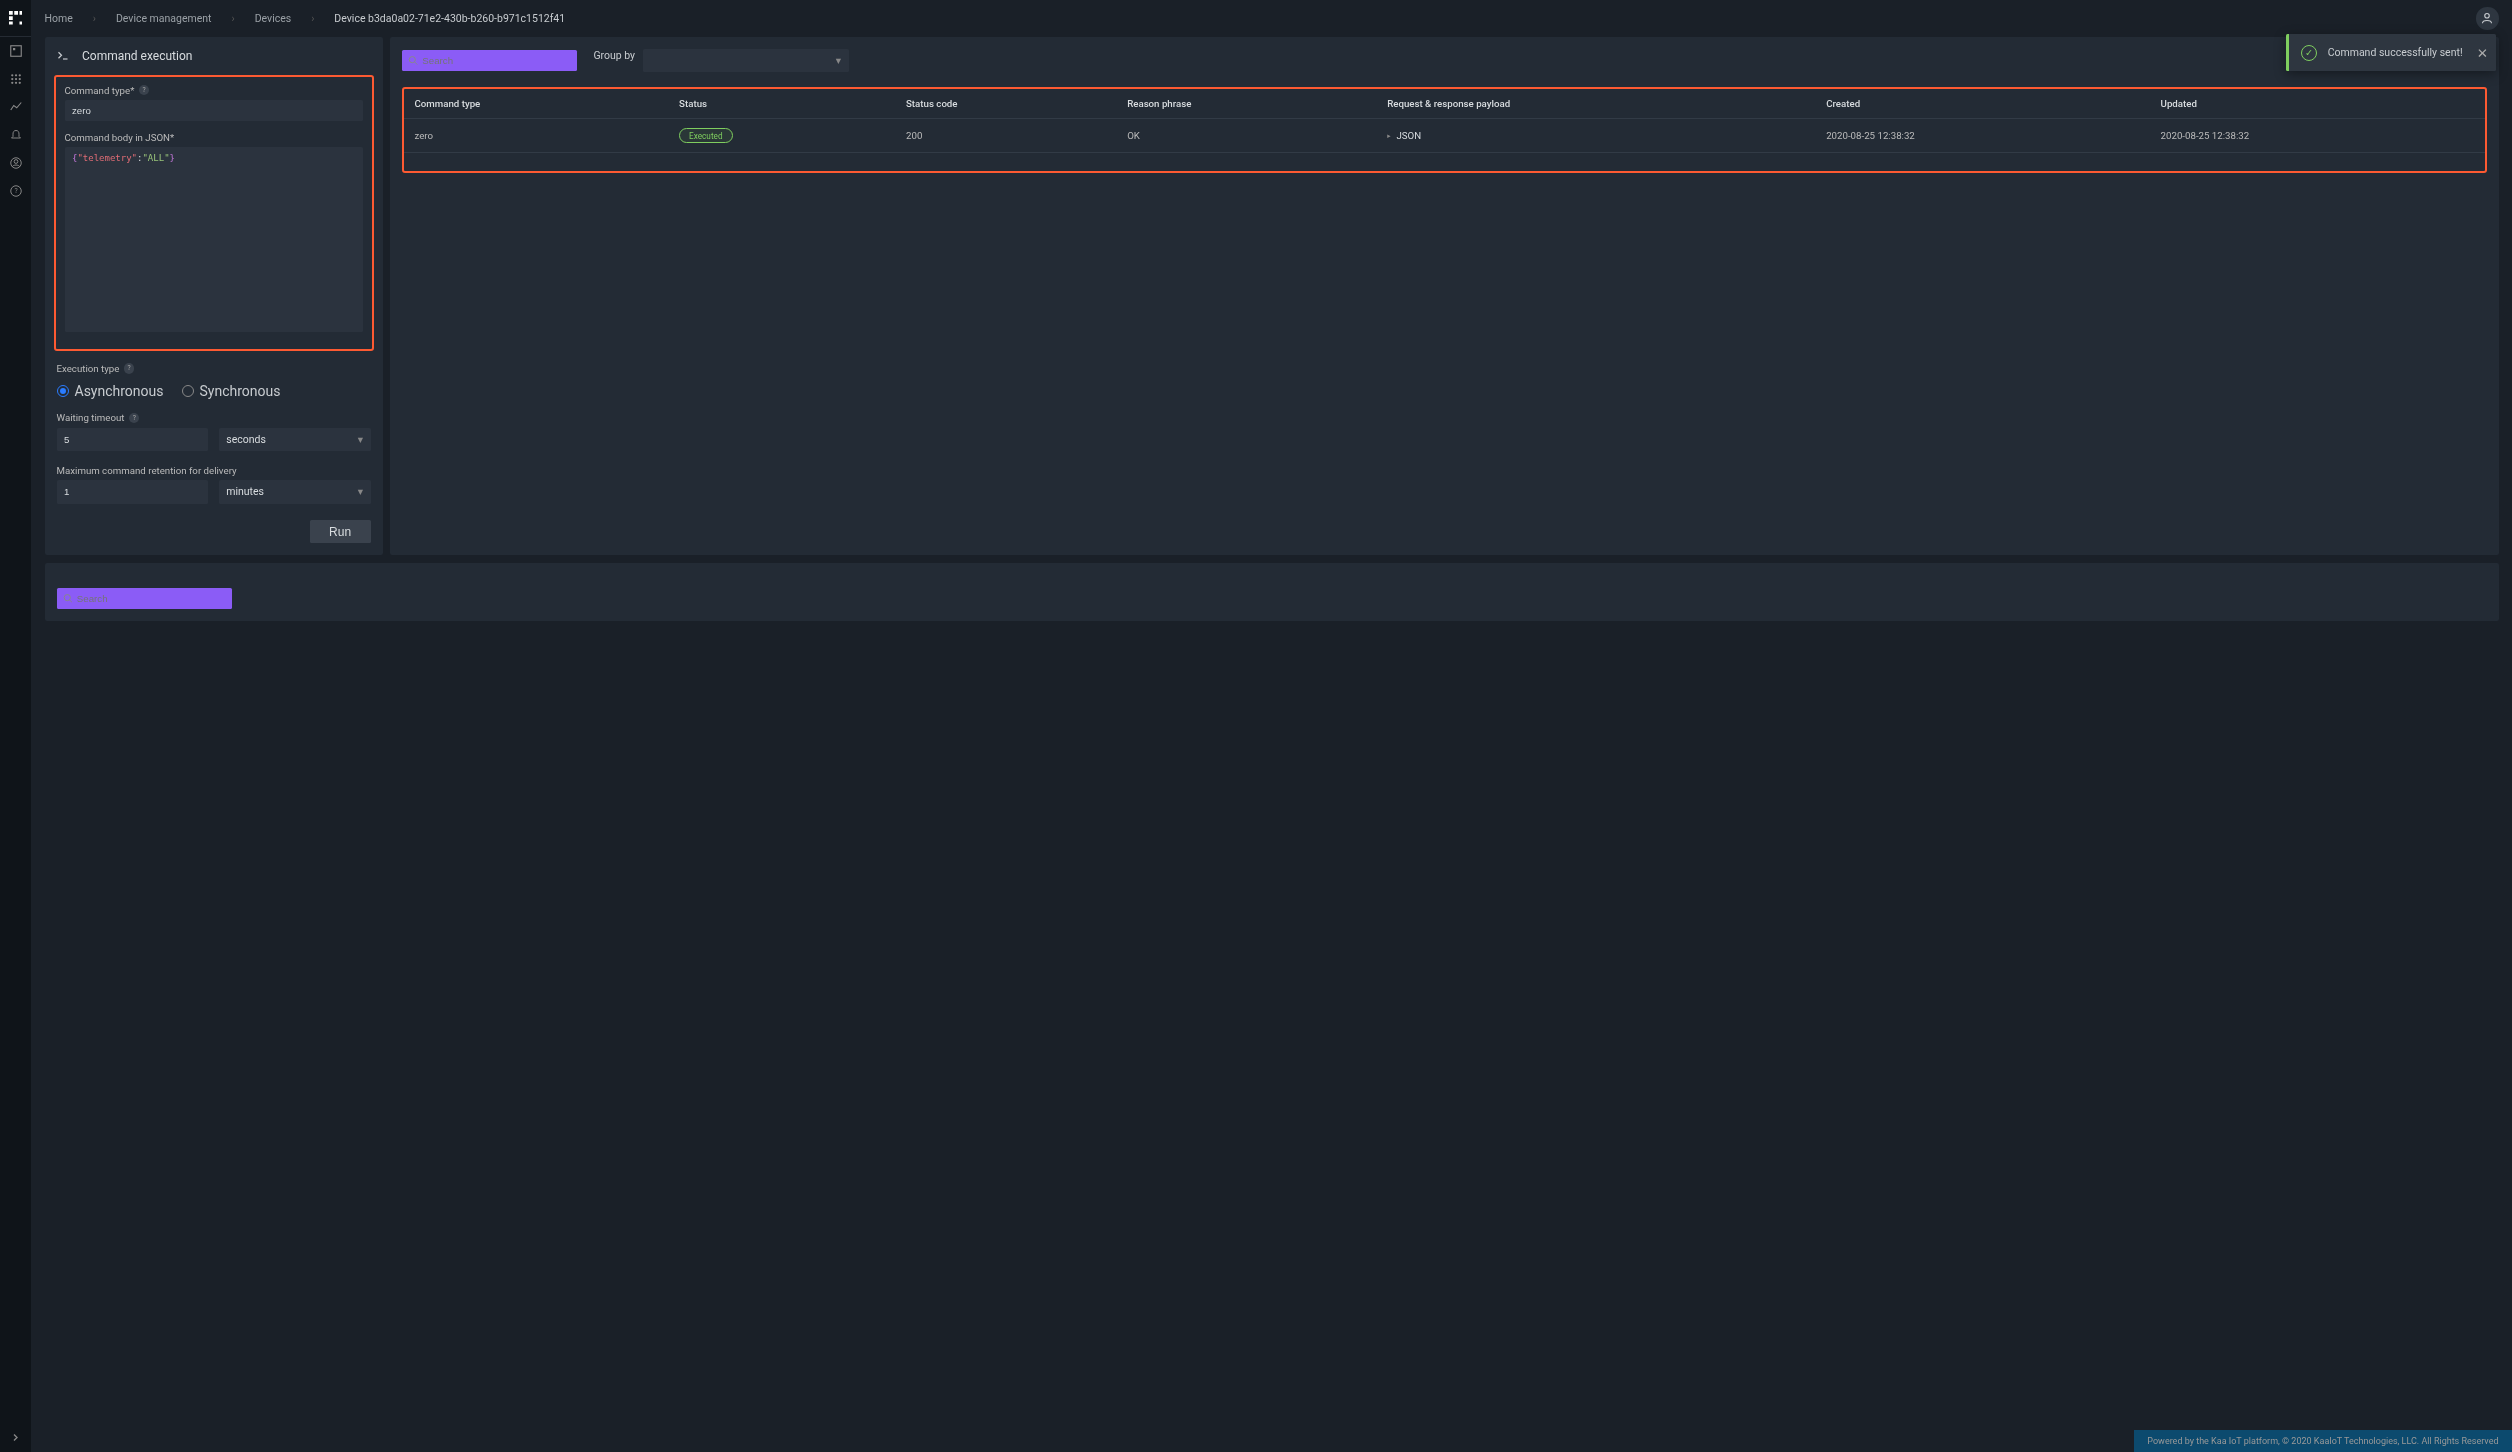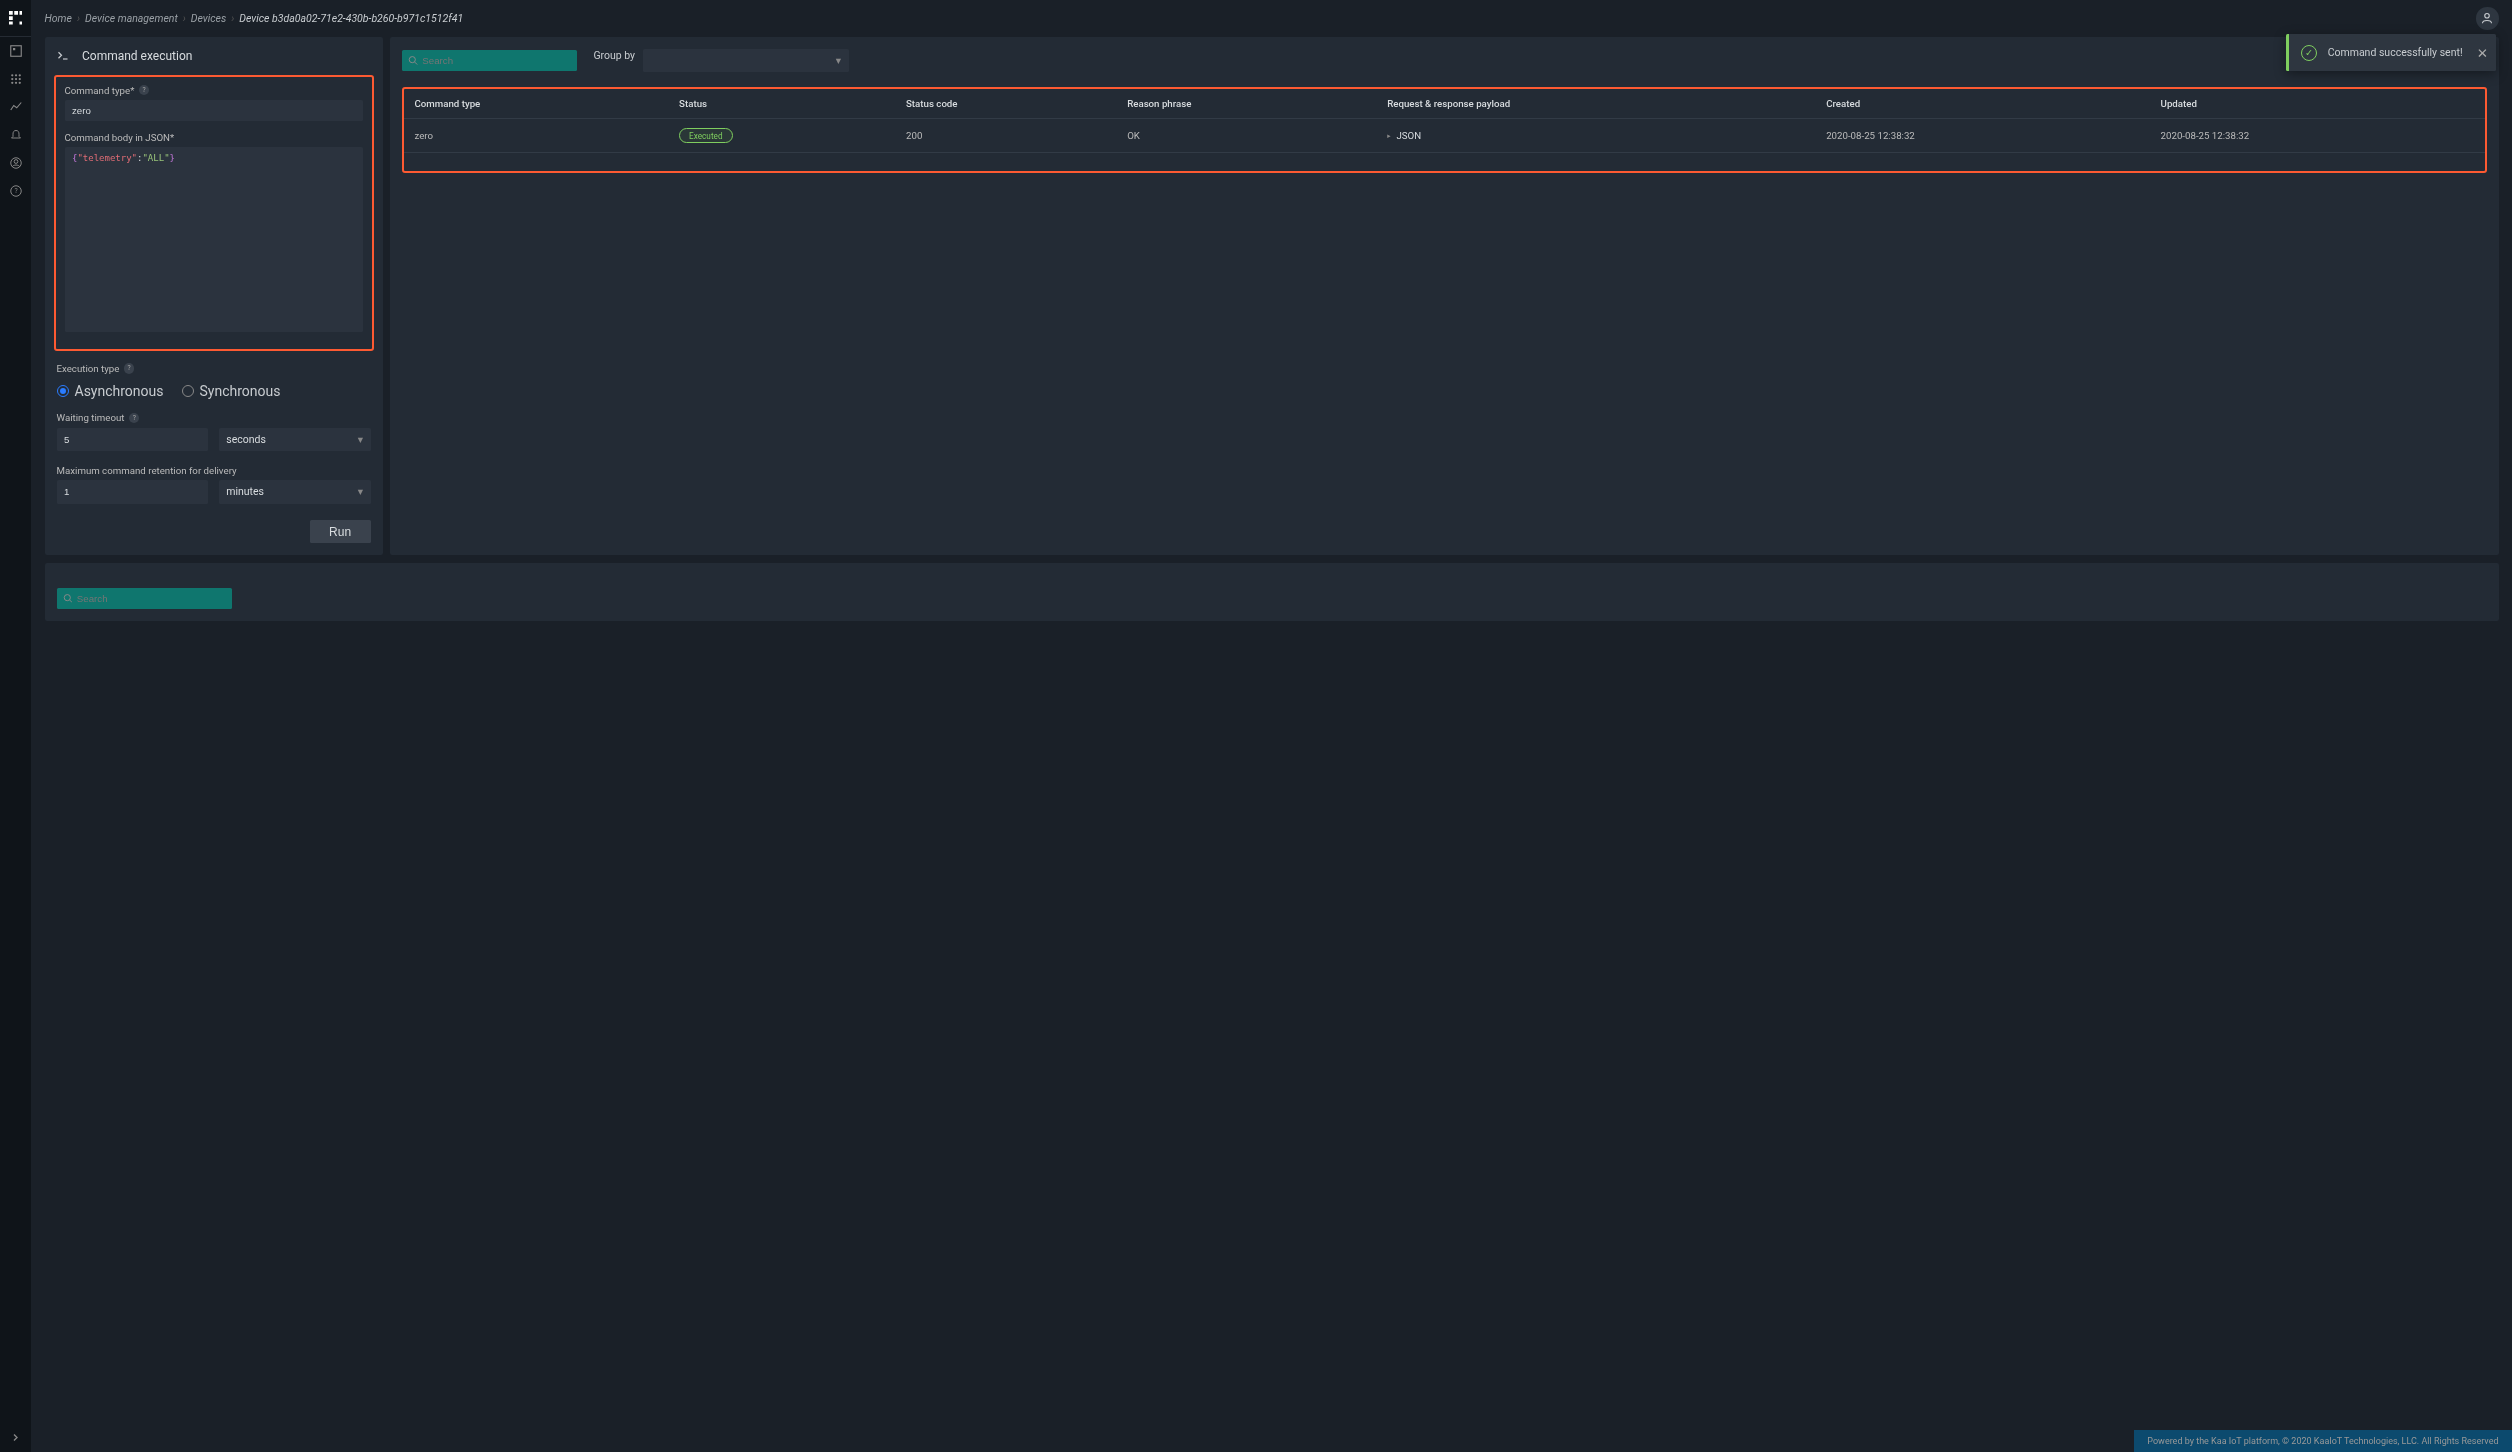--- a/index.html
+++ b/index.html
@@ -46,23 +46,22 @@
   .topbar {
     position: fixed;
     top: 0; left: 31px; right: 0;
     height: 37px;
     background: #1a2028;
     display: flex; align-items: center;
     padding: 0 13.5px;
     z-index: 5;
   }
   .breadcrumbs {
-    display: flex; align-items: flex-start; gap: 5px;
+    display: flex; align-items: flex-start; gap: 20px;
     color: #9aa0a6;
-    font-style: italic;
   }
   .breadcrumbs span.crumb { cursor: pointer; }
   .breadcrumbs span.crumb.active { color: #c8ccd0; cursor: default; }
   .breadcrumbs .sep { color: #555; }
   .topbar .spacer { flex: 1; }
   .avatar {
     width: 22.4px; height: 22.4px; border-radius: 50%;
     background: #2e3640; display: flex; align-items: center; justify-content: center;
     color: #c8ccd0; cursor: pointer;
   }
@@ -181,21 +180,21 @@
     flex: 1;
     display: flex; flex-direction: column;
     min-width: 0;
   }
   .hist-controls {
     display: flex; align-items: center; gap: 16.4px;
     margin-bottom: 15px;
   }
   .search-wrap {
     display: flex; align-items: center;
-    background: #0f766e; border-radius: 1.5px;
+    background: #8b5cf6; border-radius: 1.5px;
     padding: 0 6px; width: 175px;
   }
   .search-wrap input {
     background: transparent; border: none; outline: none;
     color: #d8dcdf; padding: 5.2px 4.5px; width: 100%; font-size: 9.7px;
   }
   .groupby-wrap { display: flex; align-items: flex-start; gap: 7.5px; }
   .groupby-wrap .select { width: 206px; }
 
   .hist-table-frame {

